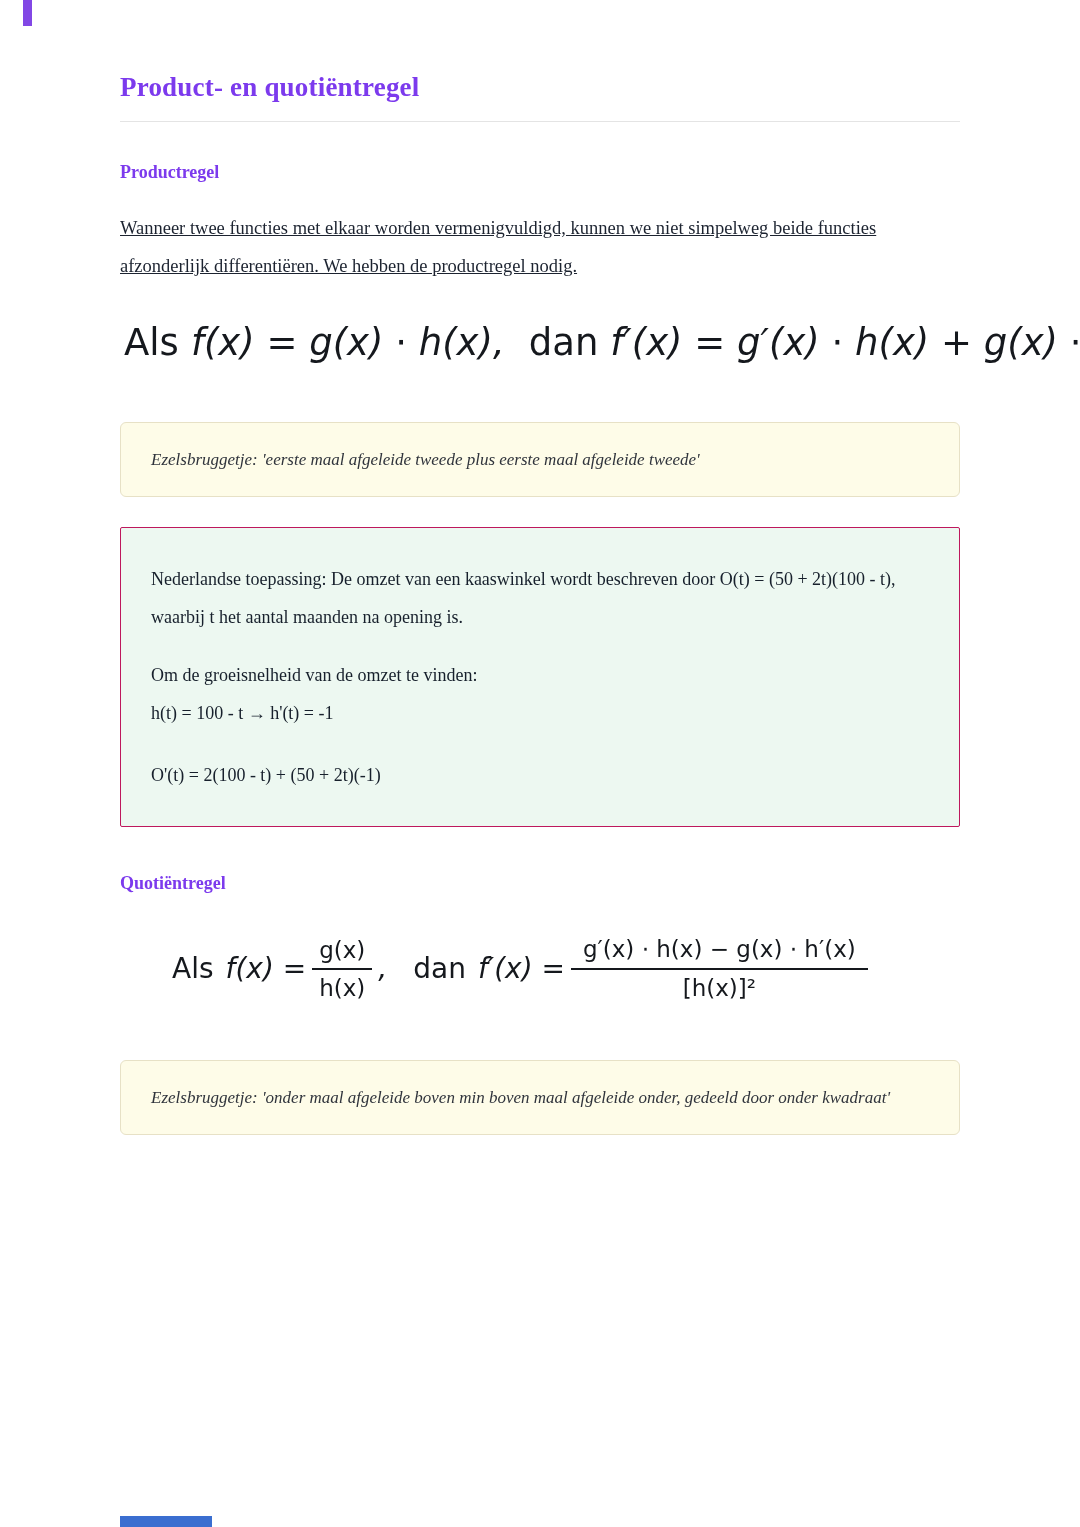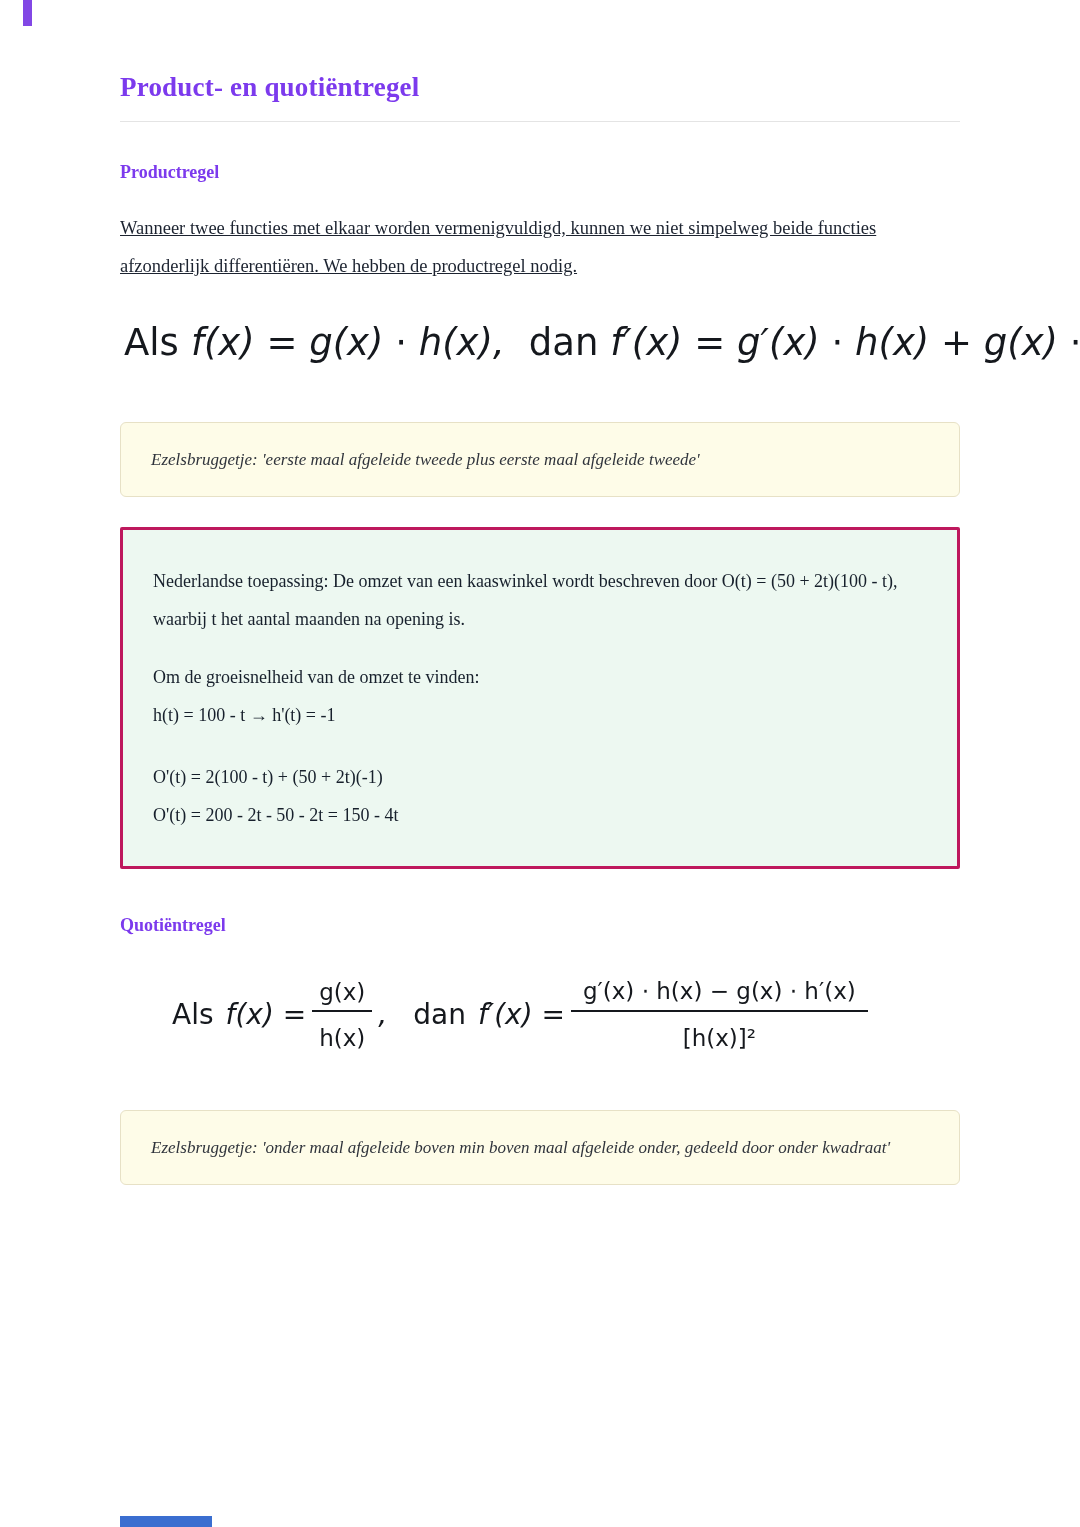--- a/index.html
+++ b/index.html
@@ -81,21 +81,21 @@
   .callout-yellow p {
     font-style:italic;
     font-size:17px;
     line-height:37px;
     color:#30343c;
   }
 
   .callout-green {
     margin-top:30px;
     background:#edf8f1;
-    border:3px solid #be185d;
+    border:1px solid #be185d;
     border-radius:2px;
     padding:32px 30px;
     font-size:18px;
     line-height:38px;
     color:#17202c;
   }
   .callout-green .para1 { margin-bottom:20px; }
   .callout-green .block-steps { margin-bottom:24px; }
 
   .formula-row {
@@ -110,21 +110,21 @@
     text-align:center;
     font-size:23px;
     line-height:1.15;
     margin:0 6px;
   }
   .frac .num {
     display:block;
     border-bottom:2px solid #15181d;
     padding:0 7px 5px;
   }
-  .frac .den { display:block; padding-top:13px; }
+  .frac .den { display:block; padding-top:5px; }
   .frac2 .num { padding:0 12px 6px; }
   .formula-row .comma { margin-right:26px; font-style:italic; }
   .formula-row .word-als { margin-right:12px; }
   .formula-row .word-dan { margin-right:12px; }
 </style>
 </head>
 <body>
 
 <div class="marker-top"></div>
 
@@ -146,21 +146,20 @@
   </div>
 
   <div class="callout-green">
     <p class="para1">Nederlandse toepassing: De omzet van een kaaswinkel wordt beschreven door O(t) = (50 + 2t)(100 - t), waarbij t het aantal maanden na opening is.</p>
     <div class="block-steps">
       <p>Om de groeisnelheid van de omzet te vinden:</p>
       <p>h(t) = 100 - t → h'(t) = -1</p>
     </div>
     <div>
       <p>O'(t) = 2(100 - t) + (50 + 2t)(-1)</p>
-      <p>O'(t) = 200 - 2t - 50 - 2t = 150 - 4t</p>
     </div>
   </div>
 
   <h2 class="section-heading h2-quotient">Quotiëntregel</h2>
 
 
   <div class="formula formula-row">
     <span class="word word-als">Als</span>
     <span class="var">f(x) =</span>
     <span class="frac">

